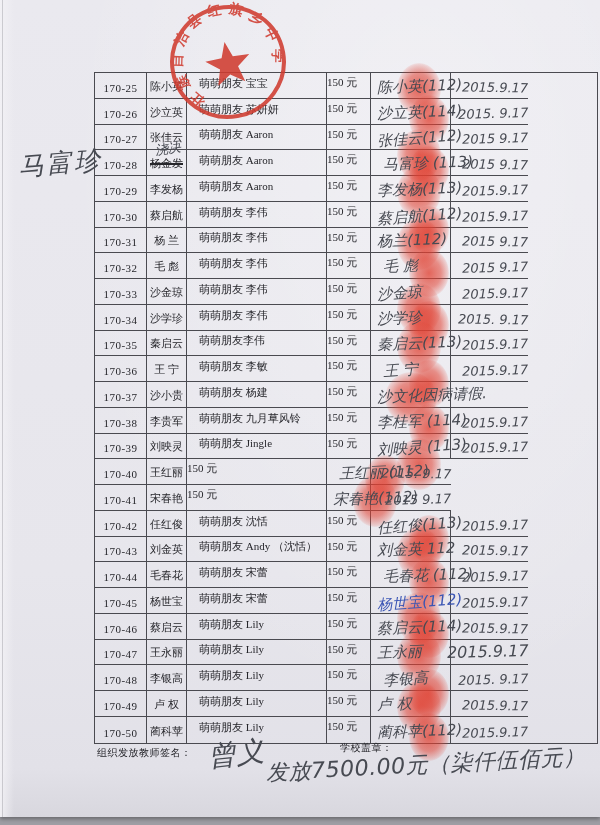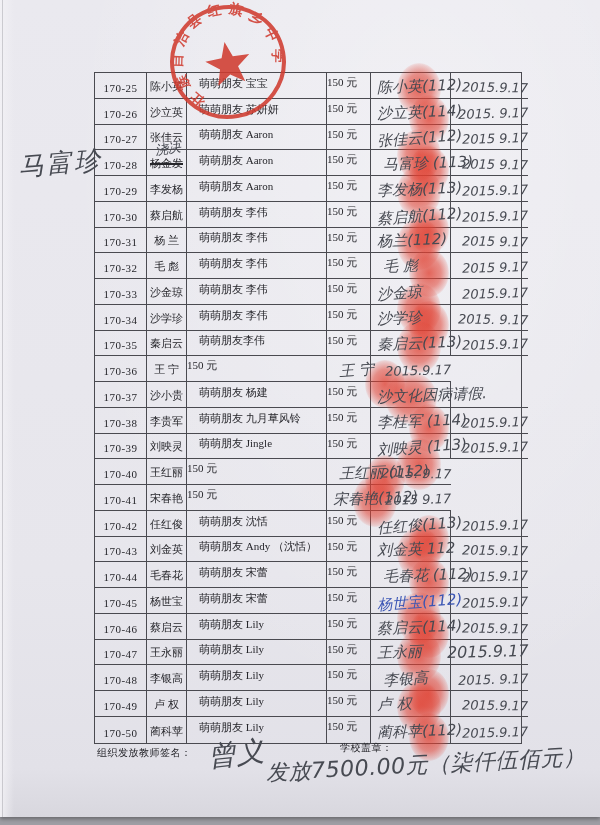--- a/index.html
+++ b/index.html
@@ -13,21 +13,21 @@
     position:absolute;left:0;top:0;width:600px;height:817px;
     background:
       linear-gradient(90deg, #f2f1f5 0px, rgba(242,241,245,0) 14px),
       radial-gradient(ellipse at 70% 20%, rgba(255,255,255,.35), rgba(255,255,255,0) 60%),
       linear-gradient(180deg,#eae9ef 0%, #e7e6ec 70%, #e2e1e8 94%, #d8d7de 100%);
     box-shadow:0 2px 4px rgba(0,0,0,.35);
   }
   .paper-edge{position:absolute;left:2px;top:0;width:1px;height:817px;background:rgba(90,90,100,.25);}
   
   .fee-table{
-    position:absolute;left:94px;top:72px;width:428px;
+    position:absolute;left:94px;top:72px;width:504px;
     border:1px solid #4a4a50;
     box-sizing:border-box;
   }
   .trow{
     display:grid;
     grid-template-columns:52px 40px 140px 44px 80px 77px;
     height:25.75px;
     position:relative;
   }
   .cell{
@@ -300,20 +300,21 @@
       <span class="hw date">2015.9.17</span>
     </div>
   </div>
 
   <div class="trow">
     <div class="cell c-id"><span>170-36</span></div>
     <div class="cell c-name">
       <span class="pname">王 宁</span>
       <span class="corr hw"></span>
     </div>
+    <div class="cell c-friend"><span>萌萌朋友 李敏</span></div>
     <div class="cell c-amt"><span>150 元</span></div>
     <div class="cell c-sig">
       <span class="fp"></span>
       <span class="hw sig">王  宁</span>
     </div>
     <div class="cell c-date">
       <span class="hw date">2015.9.17</span>
     </div>
   </div>
 

